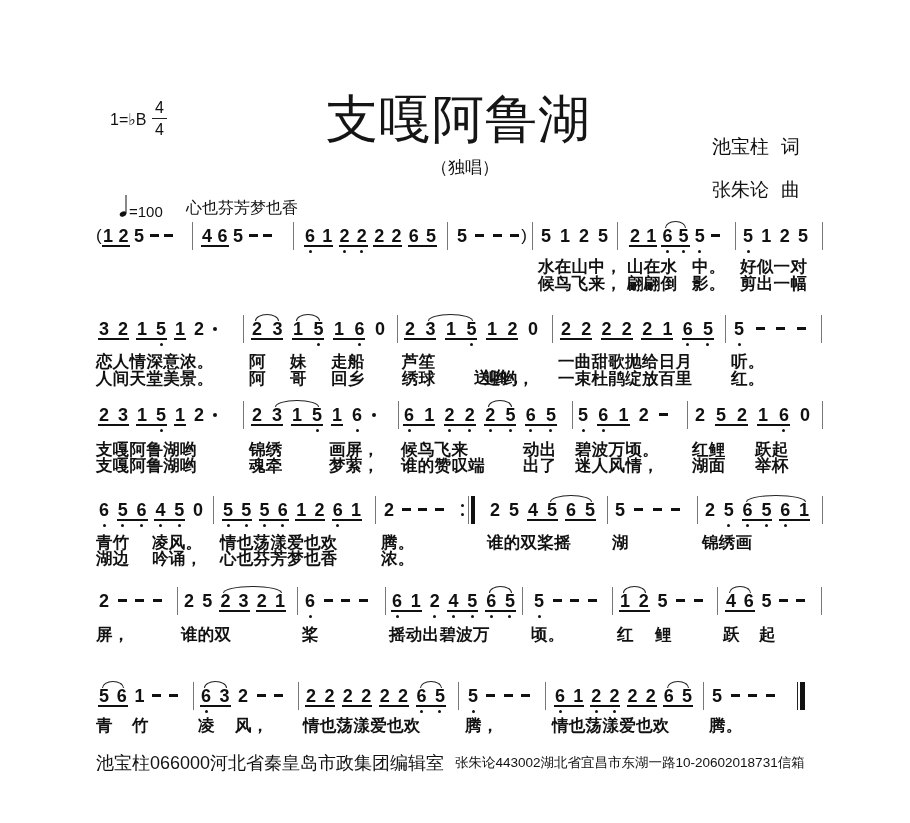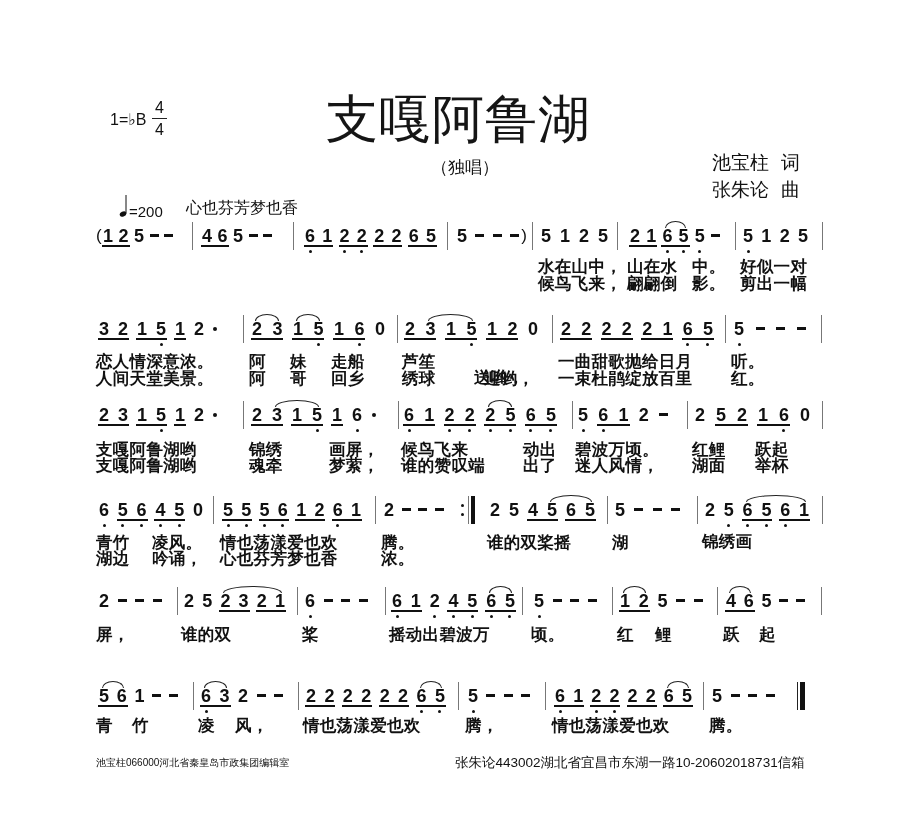--- a/index.html
+++ b/index.html
@@ -6,21 +6,21 @@
 body{width:910px;height:823px;background:#ffffff;position:relative;overflow:hidden;color:#111;font-family:"Liberation Sans","DejaVu Sans",sans-serif;}
 .abs{position:absolute;white-space:nowrap;}
 #key{left:110px;top:111px;font-size:16px;line-height:18px;}
 #timesig{left:152px;top:99px;width:15px;text-align:center;font-size:16px;line-height:18px;}
 #timesig .ts-num{display:block;height:18px;}
 #timesig .ts-line{display:block;height:1px;background:#222;margin:1px 0 2px 0;}
 #title{left:326px;top:89px;font-family:"DejaVu Serif",serif;font-size:52px;line-height:60px;letter-spacing:1px;color:#151515;}
 #subtitle{left:431px;top:158px;font-size:17px;line-height:20px;}
 .credit{left:712px;font-size:19px;line-height:22px;}
 .credit .role{margin-left:12px;}
-#lyricist{top:152px;text-align:center;}
+#lyricist{top:136px;text-align:center;}
 #composer{top:179px;}
 #tempo-icon{left:119px;top:193px;}
 #tempo-text{left:129px;top:203px;font-size:15px;line-height:18px;}
 #expression{left:186px;top:199px;font-size:16px;line-height:18px;}
 #score{position:absolute;left:0;top:0;width:910px;height:823px;}
 .staff-row{position:absolute;left:0;width:910px;height:0;}
 .measure{position:absolute;top:-12px;height:24px;display:flex;justify-content:space-between;align-items:flex-start;}
 .tok{position:relative;display:inline-block;height:24px;line-height:24px;font-size:18px;font-weight:bold;}
 .tok .glyph{display:inline-block;}
 .tok.dash{width:9px;}
@@ -30,21 +30,21 @@
 .tok.aug .glyph{color:transparent;width:5px;overflow:hidden;}
 .tok.aug::before{content:"";position:absolute;left:0;top:10px;width:4px;height:4px;border-radius:50%;background:#111;}
 .tok.paren{position:absolute;top:0;font-weight:normal;font-size:17px;}
 .lowdot{position:absolute;left:50%;top:26px;width:3px;height:3px;margin-left:-1.5px;border-radius:50%;background:#111;}
 .beam{position:absolute;top:21px;height:1.6px;background:#111;}
 .slur{position:absolute;top:-3px;height:7px;border:1.3px solid #222;border-bottom:none;border-radius:50% 50% 0 0 / 100% 100% 0 0;box-sizing:border-box;}
 .lyric{position:absolute;font-size:16.5px;line-height:18px;font-weight:bold;white-space:nowrap;letter-spacing:0.3px;}
 .bar{position:absolute;top:-14px;height:28px;width:1px;background:#777;}
 .bar.thick{width:4px;background:#111;}
 .rdot{position:absolute;width:3px;height:3px;border-radius:50%;background:#111;}
-.footer{top:754px;font-size:10px;line-height:18px;}
+.footer{top:754px;font-size:18px;line-height:18px;}
 #footer-left{left:96px;}
 #footer-right{left:455px;font-size:13.5px;}
 </style>
 </head>
 <body>
 
 <div id="header">
   <div id="key" class="abs">1=♭B</div>
   <div id="timesig" class="abs">
     <span class="ts-num">4</span>
@@ -56,21 +56,21 @@
   <div id="lyricist" class="abs credit">
     <span>池宝柱</span><span class="role">词</span>
   </div>
   <div id="composer" class="abs credit">
     <span>张朱论</span><span class="role">曲</span>
   </div>
   <svg id="tempo-icon" class="abs" width="10" height="24" viewBox="0 0 10 24">
     <ellipse cx="4" cy="21" rx="3.4" ry="2.5" transform="rotate(-25 4 21)" fill="#111"></ellipse>
     <line x1="7" y1="2" x2="7" y2="20.5" stroke="#111" stroke-width="1"></line>
   </svg>
-  <div id="tempo-text" class="abs">=200</div>
+  <div id="tempo-text" class="abs">=100</div>
   <div id="expression" class="abs">心也芬芳梦也香</div>
 </div>
 
 <div id="score">
     <div class="staff-row" style="top: 236px;">
       <div class="measure" style="left: 103px; width: 70px;">
         <span class="tok paren" style="left: -7px;"><span class="glyph">(</span></span>
         <span class="tok"><span class="glyph">1</span></span>
         <span class="tok"><span class="glyph">2</span></span>
         <span class="tok"><span class="glyph">5</span></span>
@@ -375,21 +375,21 @@
         <div class="lyric" style="top: 35px; left: -3px;">湖</div>
       </div>
       <div class="bar" style="left: 697px;"></div>
       <div class="measure" style="left: 705px; width: 104px;">
         <span class="tok"><span class="glyph">2</span></span>
         <span class="tok"><span class="glyph">5</span><span class="lowdot"></span></span>
         <span class="tok"><span class="glyph">6</span><span class="lowdot"></span></span>
         <span class="tok"><span class="glyph">5</span><span class="lowdot"></span></span>
         <span class="tok"><span class="glyph">6</span><span class="lowdot"></span></span>
         <span class="tok"><span class="glyph">1</span></span>
-        <div class="lyric" style="top: 35px; left: -3px; font-family: Liberation Serif, serif;">锦绣画</div>
+        <div class="lyric" style="top: 35px; left: -3px;">锦绣画</div>
         <div class="beam" style="left: 37px; width: 30px;"></div>
         <div class="beam" style="left: 74px; width: 31px;"></div>
         <div class="slur" style="left: 41px; width: 60px;"></div>
       </div>
       <div class="bar" style="left: 822px;"></div>
     </div>
     <div class="staff-row" style="top: 601px;">
       <div class="measure" style="left: 99px; width: 63px;">
         <span class="tok"><span class="glyph">2</span></span>
         <span class="tok dash"><span class="glyph">-</span></span>

